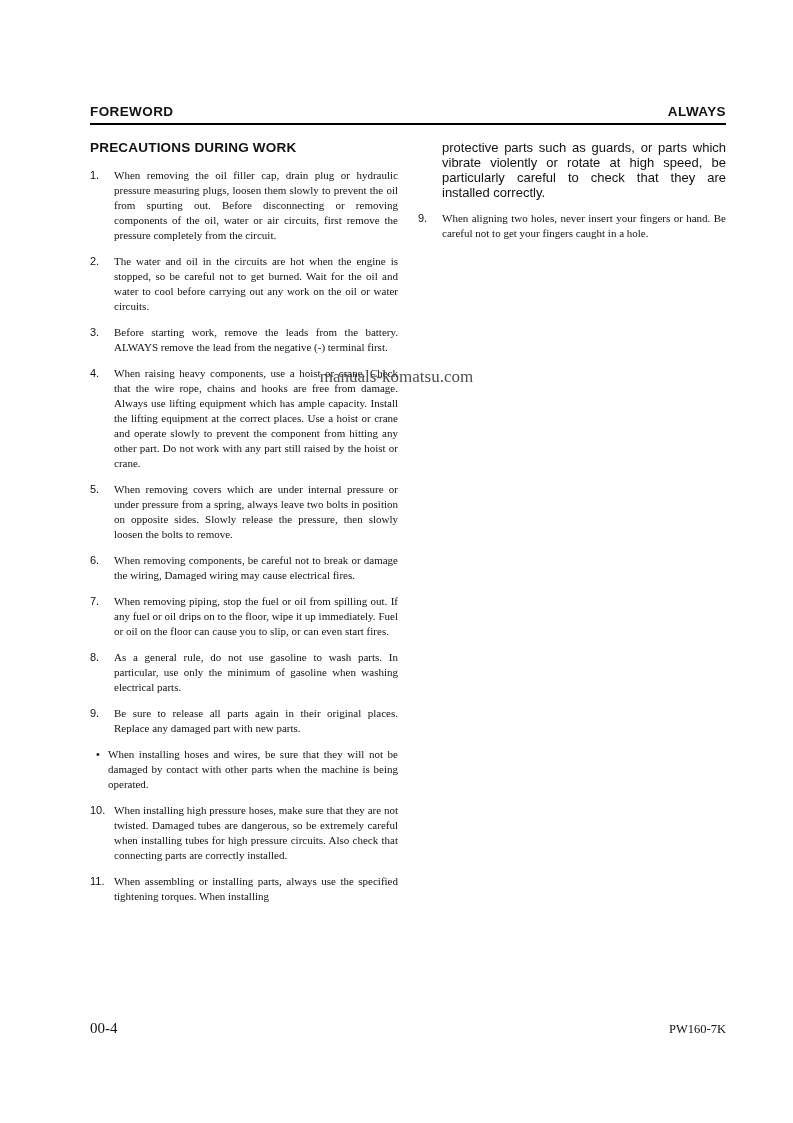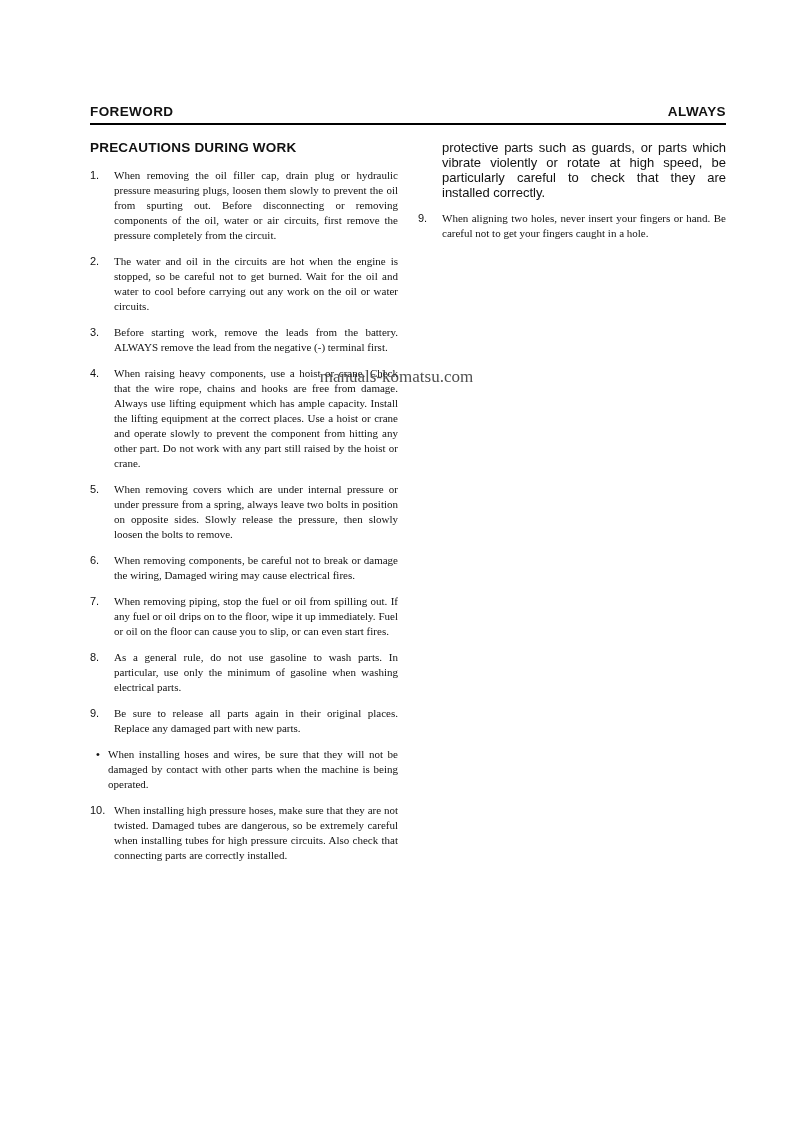--- a/index.html
+++ b/index.html
@@ -139,29 +139,37 @@
           <span class="txt">Be sure to release all parts again in their original places. Replace any damaged part with new parts.</span>
         </div>
         <div class="item bullet">
           <span class="num">•</span>
           <span class="txt">When installing hoses and wires, be sure that they will not be damaged by contact with other parts when the machine is being operated.</span>
         </div>
         <div class="item">
           <span class="num">10.</span>
           <span class="txt">When installing high pressure hoses, make sure that they are not twisted. Damaged tubes are dangerous, so be extremely careful when installing tubes for high pressure circuits. Also check that connecting parts are correctly installed.</span>
         </div>
+        <div class="item">
+          <span class="num">11.</span>
+          <span class="txt">When assembling or installing parts, always use the specified tightening torques. When installing</span>
+        </div>
       </div>
 
       <div class="col">
         <p class="continuation" style="margin-top:0;">protective parts such as guards, or parts which vibrate violently or rotate at high speed, be particularly careful to check that they are installed correctly.</p>
 
         <div class="item">
           <span class="num">9.</span>
           <span class="txt">When aligning two holes, never insert your fingers or hand. Be careful not to get your fingers caught in a hole.</span>
         </div>
       </div>
 
     </div>
   </div>
 
   <div class="watermark">manuals-komatsu.com</div>
 
+  <div class="footer">
+    <span class="page-number">00-4</span>
+    <span class="model">PW160-7K</span>
+  </div>
 </div>
 
 </body></html>

